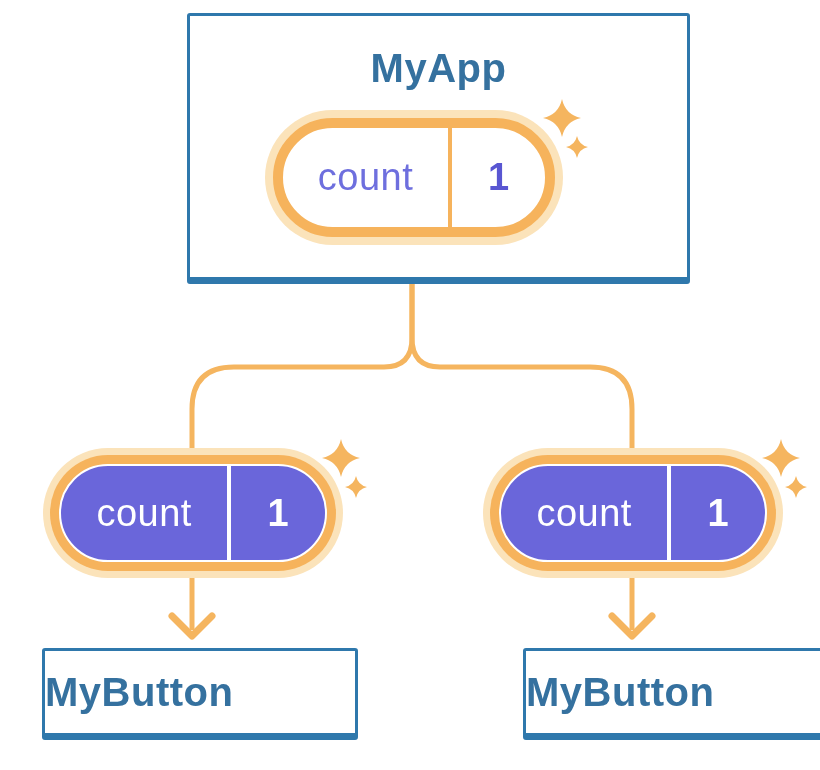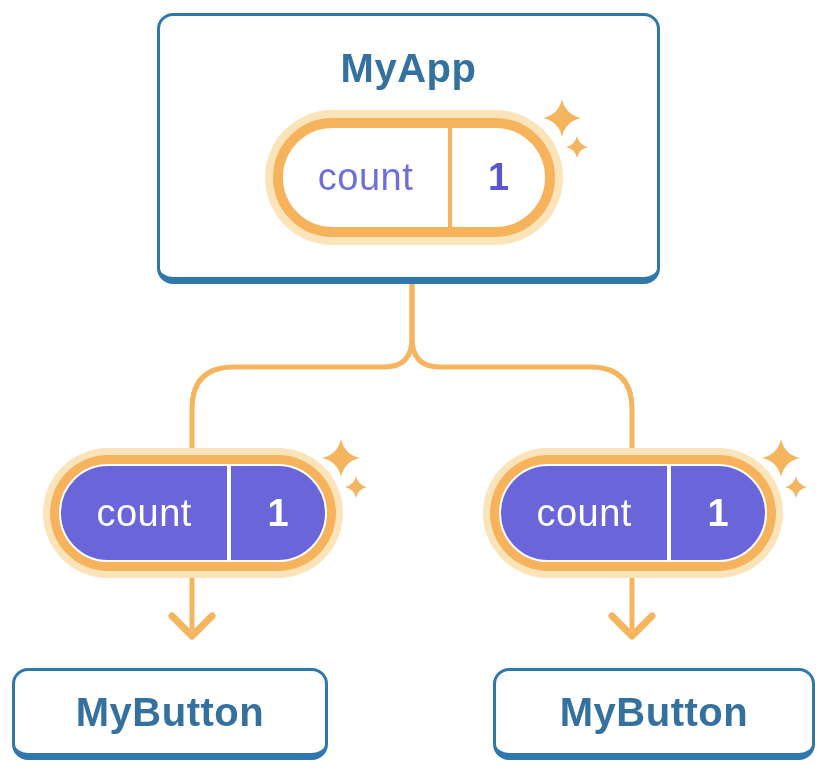--- a/index.html
+++ b/index.html
@@ -19,26 +19,26 @@
   .stage{position:relative;width:820px;height:770px;background:var(--background);overflow:hidden;}
 
   
   .connector-layer{position:absolute;left:0;top:0;z-index:1;}
   .connector-layer path{stroke:var(--connector);fill:none;}
   .branch-line{stroke-width:5;}
   .arrow-head{stroke-width:7;stroke-linecap:round;stroke-linejoin:round;}
 
   
   .node-card{position:absolute;z-index:2;box-sizing:border-box;background:#fff;
-    border:3px solid var(--node-border);border-bottom-width:7px;border-radius:16px;}
+    border:3px solid var(--node-border);border-bottom-width:7px;border-radius:3px;margin-left:30px;}
   .node-title{color:var(--node-text);font-size:40px;font-weight:600;letter-spacing:.5px;
     text-align:center;white-space:nowrap;}
   .myapp-card{left:157px;top:13px;width:503px;height:271px;}
   .myapp-card .node-title{margin-top:30px;}
-  .mybutton-card{display:flex;align-items:center;justify-content:center;top:668px;height:92px;}
+  .mybutton-card{display:flex;align-items:center;justify-content:flex-start;top:648px;height:92px;}
   .mybutton-left{left:12px;width:316px;}
   .mybutton-right{left:493px;width:322px;}
 
   
   .pill-outer{position:absolute;z-index:2;box-sizing:border-box;background:var(--pill-glow);
     border-radius:999px;padding:8px;text-align:center;}
   .state-pill-outer{left:265px;top:110px;width:298px;height:135px;}
   .state-inner{box-sizing:border-box;width:100%;height:100%;border:10px solid var(--pill-ring);
     background:#fff;border-radius:999px;display:flex;align-items:stretch;overflow:hidden;}
   .state-cell-label{flex:0 0 63%;display:flex;align-items:center;justify-content:center;

